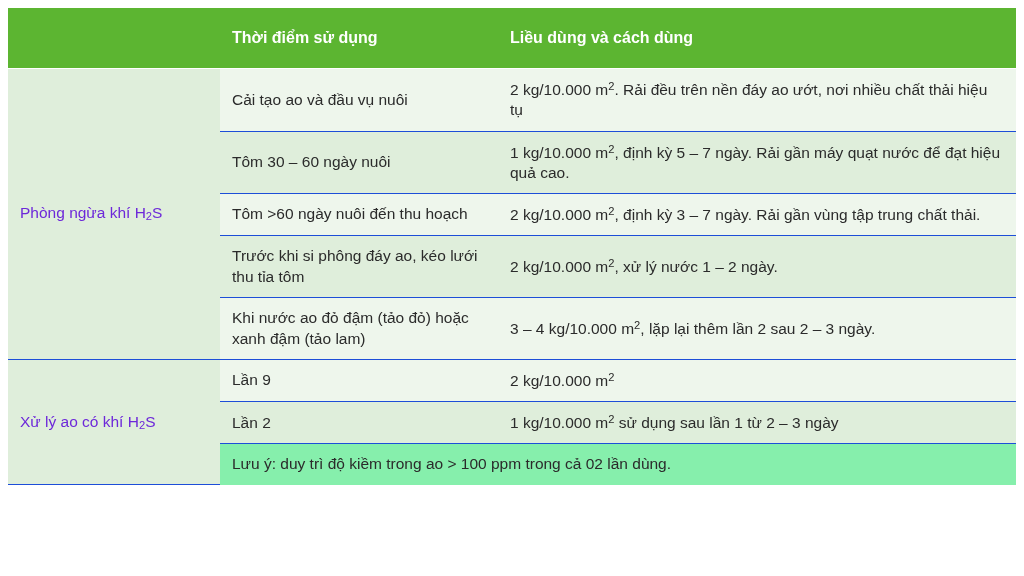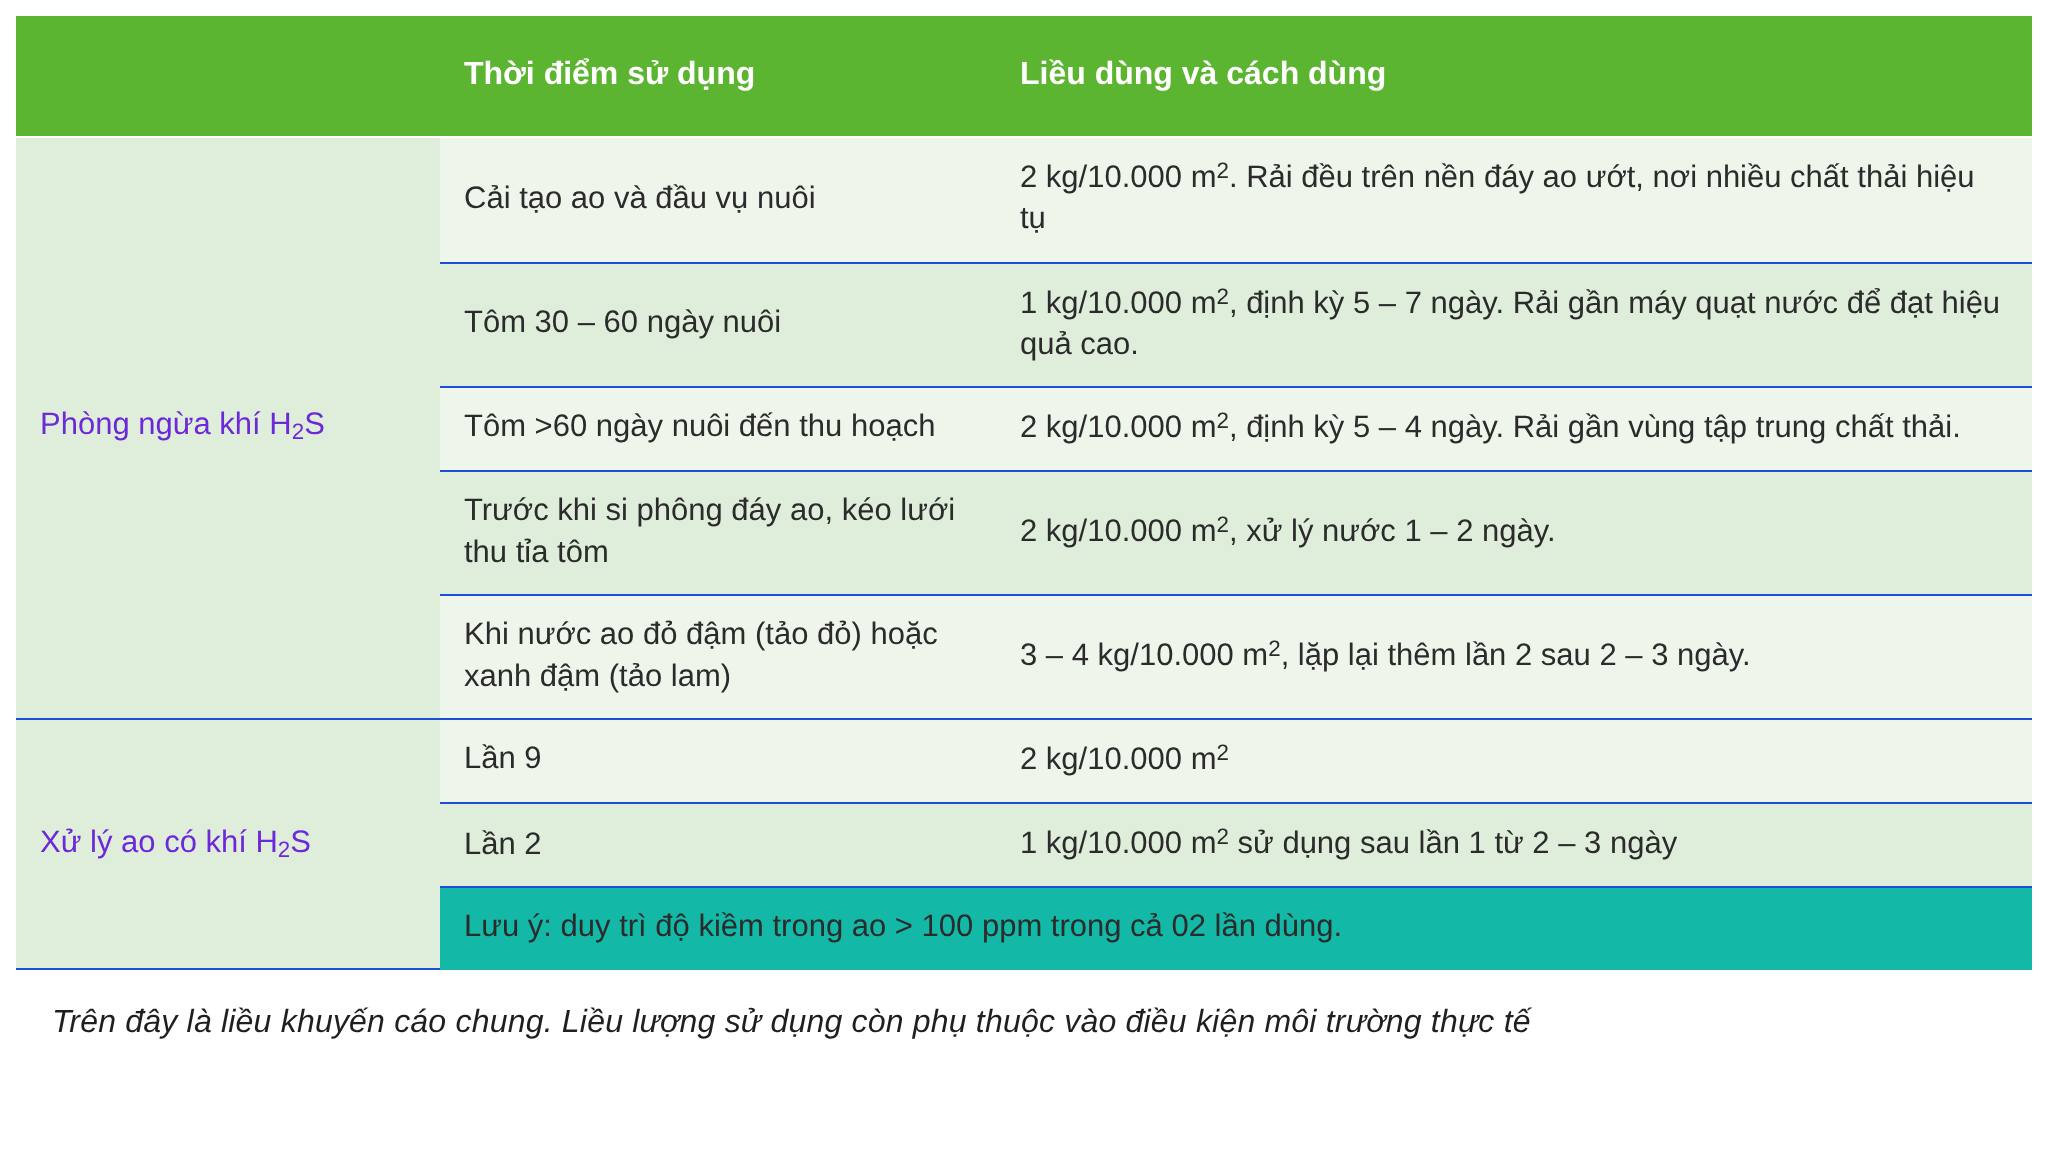--- a/index.html
+++ b/index.html
@@ -70,21 +70,21 @@
   tr.group-start > td {
     border-top: 1px solid #ffffff;
   }
   tr.body-row > td {
     border-bottom: 1px solid #1d4ed8;
   }
   tr.body-row:last-child > td {
     border-bottom: none;
   }
   td.note-cell {
-    background: #14b8a6;
+    background: #86efac;
     margin-top: 16px;
   }
   .footnote {
     margin: 18px 0 0 18px;
     font-style: italic;
     font-size: 16px;
     color: #1f1f1f;
     letter-spacing: 0.1px;
   }
   sub {
@@ -129,21 +129,21 @@
       <tr class="body-row">
         <td class="band-dark">Tôm 30 – 60 ngày nuôi</td>
         <td class="band-dark">
           <span>1 kg/10.000 m</span><sup>2</sup><span>, định kỳ 5 – 7 ngày. Rải gần máy quạt nước để đạt hiệu quả cao.</span>
         </td>
       </tr>
 
       <tr class="body-row">
         <td class="band-light">Tôm &gt;60 ngày nuôi đến thu hoạch</td>
         <td class="band-light">
-          <span>2 kg/10.000 m</span><sup>2</sup><span>, định kỳ 5 – 4 ngày. Rải gần vùng tập trung chất thải.</span>
+          <span>2 kg/10.000 m</span><sup>2</sup><span>, định kỳ 3 – 7 ngày. Rải gần vùng tập trung chất thải.</span>
         </td>
       </tr>
 
       <tr class="body-row">
         <td class="band-dark">Trước khi si phông đáy ao, kéo lưới thu tỉa tôm</td>
         <td class="band-dark">
           <span>2 kg/10.000 m</span><sup>2</sup><span>, xử lý nước 1 – 2 ngày.</span>
         </td>
       </tr>
 
@@ -171,15 +171,14 @@
         </td>
       </tr>
 
       <tr class="body-row">
         <td class="note-cell" colspan="2">Lưu ý: duy trì độ kiềm trong ao &gt; 100 ppm trong cả 02 lần dùng.</td>
       </tr>
 
     </tbody>
   </table>
 
-  <div class="footnote">Trên đây là liều khuyến cáo chung. Liều lượng sử dụng còn phụ thuộc vào điều kiện môi trường thực tế</div>
 
 </div>
 
 </body></html>

